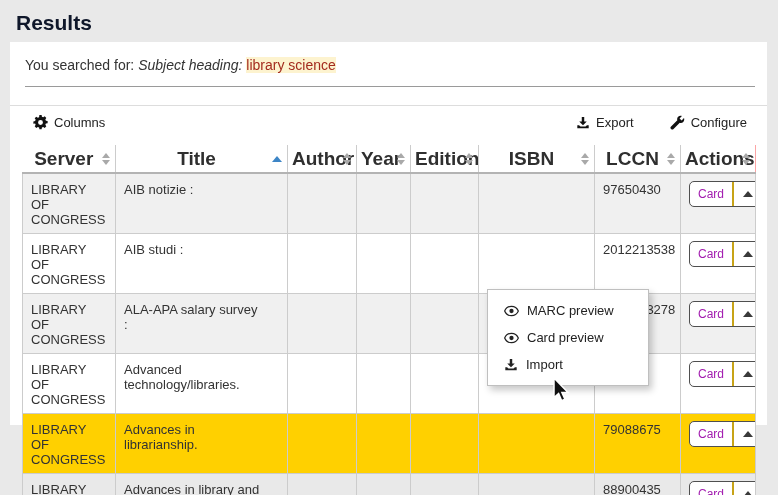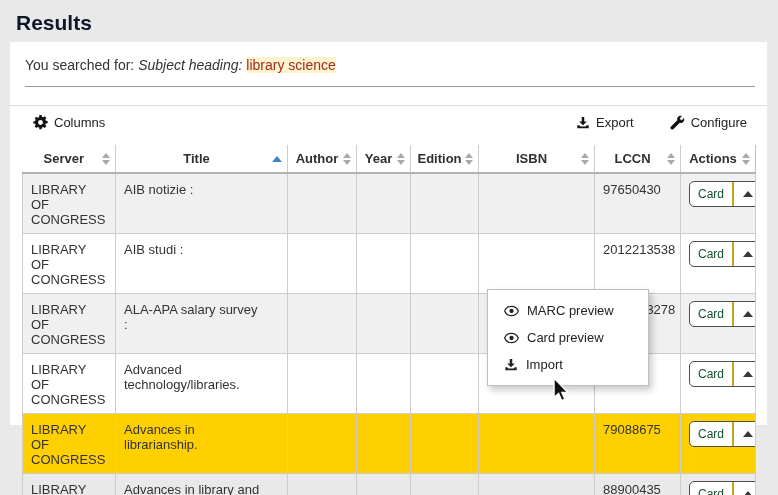--- a/index.html
+++ b/index.html
@@ -24,21 +24,21 @@
   .rule-light{border:0;border-top:1px solid #ddd;margin:18px 0 0 0;}
   .toolbar{
     display:flex;justify-content:space-between;align-items:center;
     padding:9px 20px 0 23px;font-size:13px;color:#222;
   }
   .tool-btn{display:inline-flex;align-items:center;gap:6px;cursor:pointer;background:none;border:none;font-size:13px;color:#222;font-family:inherit;padding:0;}
   .toolbar-right{display:flex;gap:36px;}
   .icon{display:inline-flex;align-items:center;}
   table{border-collapse:collapse;table-layout:fixed;margin:15px 0 0 12px;width:733px;font-size:13px;}
   th{
-    height:27px;font-size:13px;font-weight:bold;color:#2f2f2f;
+    height:27px;font-size:19px;font-weight:bold;color:#2f2f2f;
     border-bottom:2px solid #b3b3b3;border-left:1px solid #ccc;
     position:relative;text-align:center;padding:0 14px 0 4px;cursor:pointer;
     background:#fff;white-space:nowrap;overflow:hidden;
   }
   th:first-child{border-left:none;}
   th:last-child{border-right:1px solid #fca5a5;}
   .sort-stack{position:absolute;right:5px;top:50%;transform:translateY(-50%);display:flex;flex-direction:column;gap:2px;}
   .tri-up{width:0;height:0;border-left:4px solid transparent;border-right:4px solid transparent;border-bottom:5px solid #a9a9a9;}
   .tri-down{width:0;height:0;border-left:4px solid transparent;border-right:4px solid transparent;border-top:5px solid #a9a9a9;}
   .tri-asc{width:0;height:0;border-left:5px solid transparent;border-right:5px solid transparent;border-bottom:6px solid #3d85c6;}
@@ -49,21 +49,21 @@
   }
   tr.striped td{background:#f0f0f0;}
   tr.hl td{background:#ffd000;}
   td.c-lccn{text-align:center;white-space:nowrap;}
   td.c-actions{text-align:center;padding-top:7px;}
   .btn-group{
     display:inline-flex;align-items:stretch;background:#fff;
     border:1px solid #4f4f4f;border-radius:5px;overflow:hidden;height:24px;
   }
   .btn-card{
-    background:none;border:none;font-family:inherit;font-size:12px;color:#14532d;
+    background:none;border:none;font-family:inherit;font-size:12px;color:#a21caf;
     padding:2px 8px;border-right:2px solid #c7a317;cursor:pointer;
   }
   .btn-caret{background:none;border:none;padding:2px 9px;cursor:pointer;display:flex;align-items:center;}
   .caret-up{width:0;height:0;border-left:5px solid transparent;border-right:5px solid transparent;border-bottom:6px solid #3a3a3a;}
   .dropdown{
     position:absolute;left:487px;top:289px;width:160px;
     background:#fff;border:1px solid #bfbfbf;border-radius:0;
     box-shadow:3px 4px 7px rgba(0,0,0,0.22);
     padding:7px 0;z-index:50;
   }

